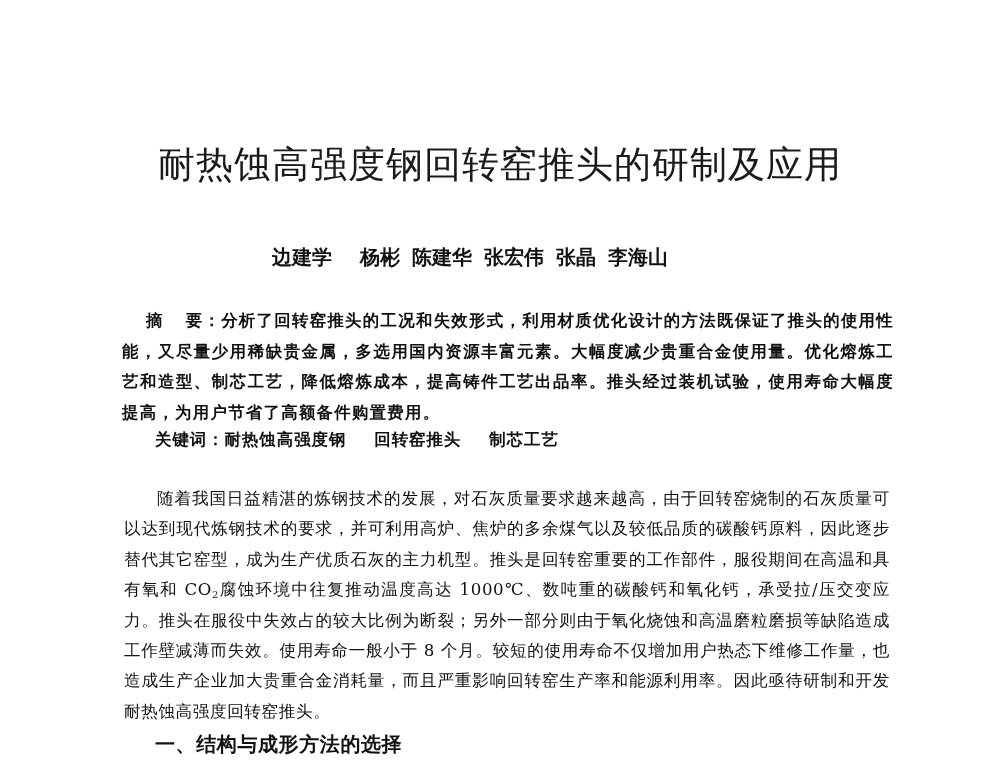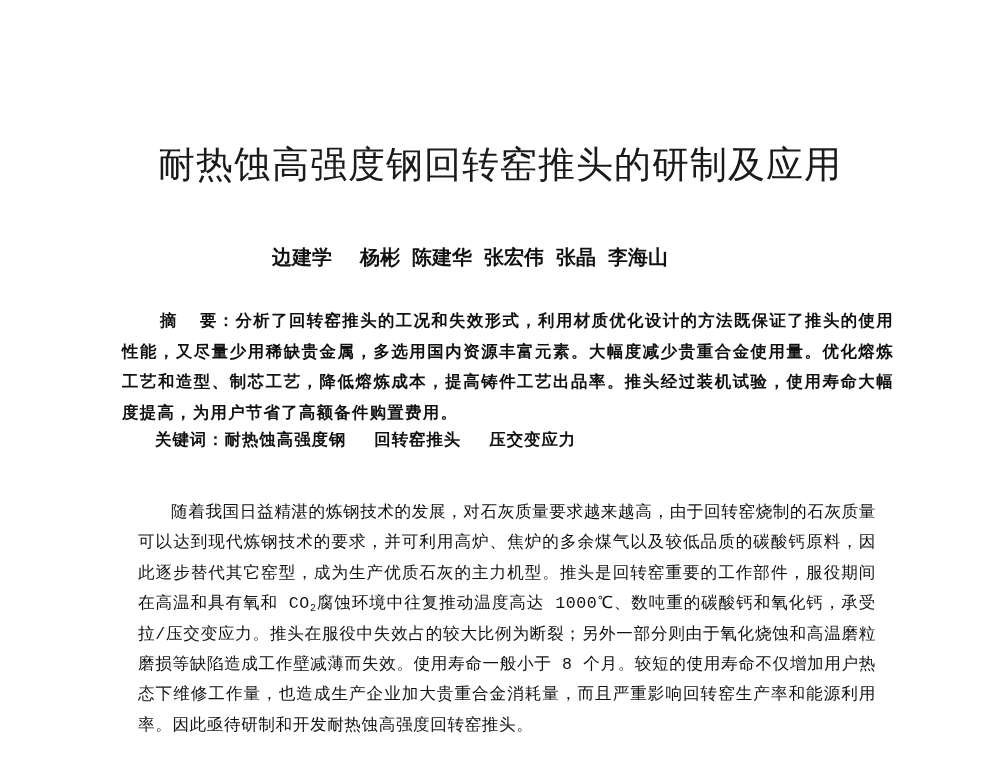--- a/index.html
+++ b/index.html
@@ -71,21 +71,21 @@
       font-weight: bold;
       text-align: justify;
       text-align-last: left;
       color: #111;
       font-family: "DejaVu Serif", "Liberation Serif", serif;
       letter-spacing: 1.3px;
     }
     .abstract .label {
       font-family: "DejaVu Sans", "Liberation Sans", sans-serif;
       font-weight: bold;
-      margin-left: 38px;
+      margin-left: 24px;
     }
     .abstract .label .gap { display: inline-block; width: 22px; }
     .keywords {
       position: absolute;
       top: 428px;
       left: 155px;
       font-size: 16.4px;
       line-height: 24px;
       font-weight: bold;
       color: #111;
@@ -104,23 +104,22 @@
       width: 770px;
       font-size: 16.6px;
       line-height: 30.4px;
       color: #111;
       text-align: justify;
       text-align-last: left;
       font-family: "DejaVu Serif", "Liberation Serif", serif;
       letter-spacing: 0.6px;
     }
     .body p {
-      margin: 16px;
+      margin: 2px;
       text-indent: 33px;
-      font-family: Liberation Mono, monospace;
     }
     .body h2 {
       margin: 0;
       font-size: 20px;
       font-weight: bold;
       line-height: 30.4px;
       padding-left: 33px;
       font-family: "DejaVu Sans", "Liberation Sans", sans-serif;
     }
     sub { font-size: 10px; vertical-align: -3px; line-height: 0; }
@@ -135,21 +134,21 @@
 
   <div class="authors">
     <span>边建学</span><span>杨彬</span><span>陈建华</span><span>张宏伟</span><span>张晶</span><span>李海山</span>
   </div>
 
   <div class="abstract">
     <span class="label"><span>摘</span><span class="gap"></span><span>要：</span></span><span>分析了回转窑推头的工况和失效形式，利用材质优化设计的方法既保证了推头的使用性能，又尽量少用稀缺贵金属，多选用国内资源丰富元素。大幅度减少贵重合金使用量。优化熔炼工艺和造型、制芯工艺，降低熔炼成本，提高铸件工艺出品率。推头经过装机试验，使用寿命大幅度提高，为用户节省了高额备件购置费用。</span>
   </div>
 
   <div class="keywords">
-    <span class="kw-label">关键词：</span><span class="kw">耐热蚀高强度钢</span><span class="kw">回转窑推头</span><span class="kw">压交变应力</span>
+    <span class="kw-label">关键词：</span><span class="kw">耐热蚀高强度钢</span><span class="kw">回转窑推头</span><span class="kw">制芯工艺</span>
   </div>
 
   <div class="body">
     <p><span>随着我国日益精湛的炼钢技术的发展，对石灰质量要求越来越高，由于回转窑烧制的石灰质量可以达到现代炼钢技术的要求，并可利用高炉、焦炉的多余煤气以及较低品质的碳酸钙原料，因此逐步替代其它窑型，成为生产优质石灰的主力机型。推头是回转窑重要的工作部件，服役期间在高温和具有氧和 CO</span><sub>2</sub><span>腐蚀环境中往复推动温度高达 1000℃、数吨重的碳酸钙和氧化钙，承受拉/压交变应力。推头在服役中失效占的较大比例为断裂；另外一部分则由于氧化烧蚀和高温磨粒磨损等缺陷造成工作壁减薄而失效。使用寿命一般小于 8 个月。较短的使用寿命不仅增加用户热态下维修工作量，也造成生产企业加大贵重合金消耗量，而且严重影响回转窑生产率和能源利用率。因此亟待研制和开发耐热蚀高强度回转窑推头。</span></p>
     <h2>一、结构与成形方法的选择</h2>
     <p>回转窑推头是工再封闭多体型钢结构，推头前部和顶部主要壁厚为 95 毫米，封闭多体型钢结构</p>
   </div>
 
 </div>
 

